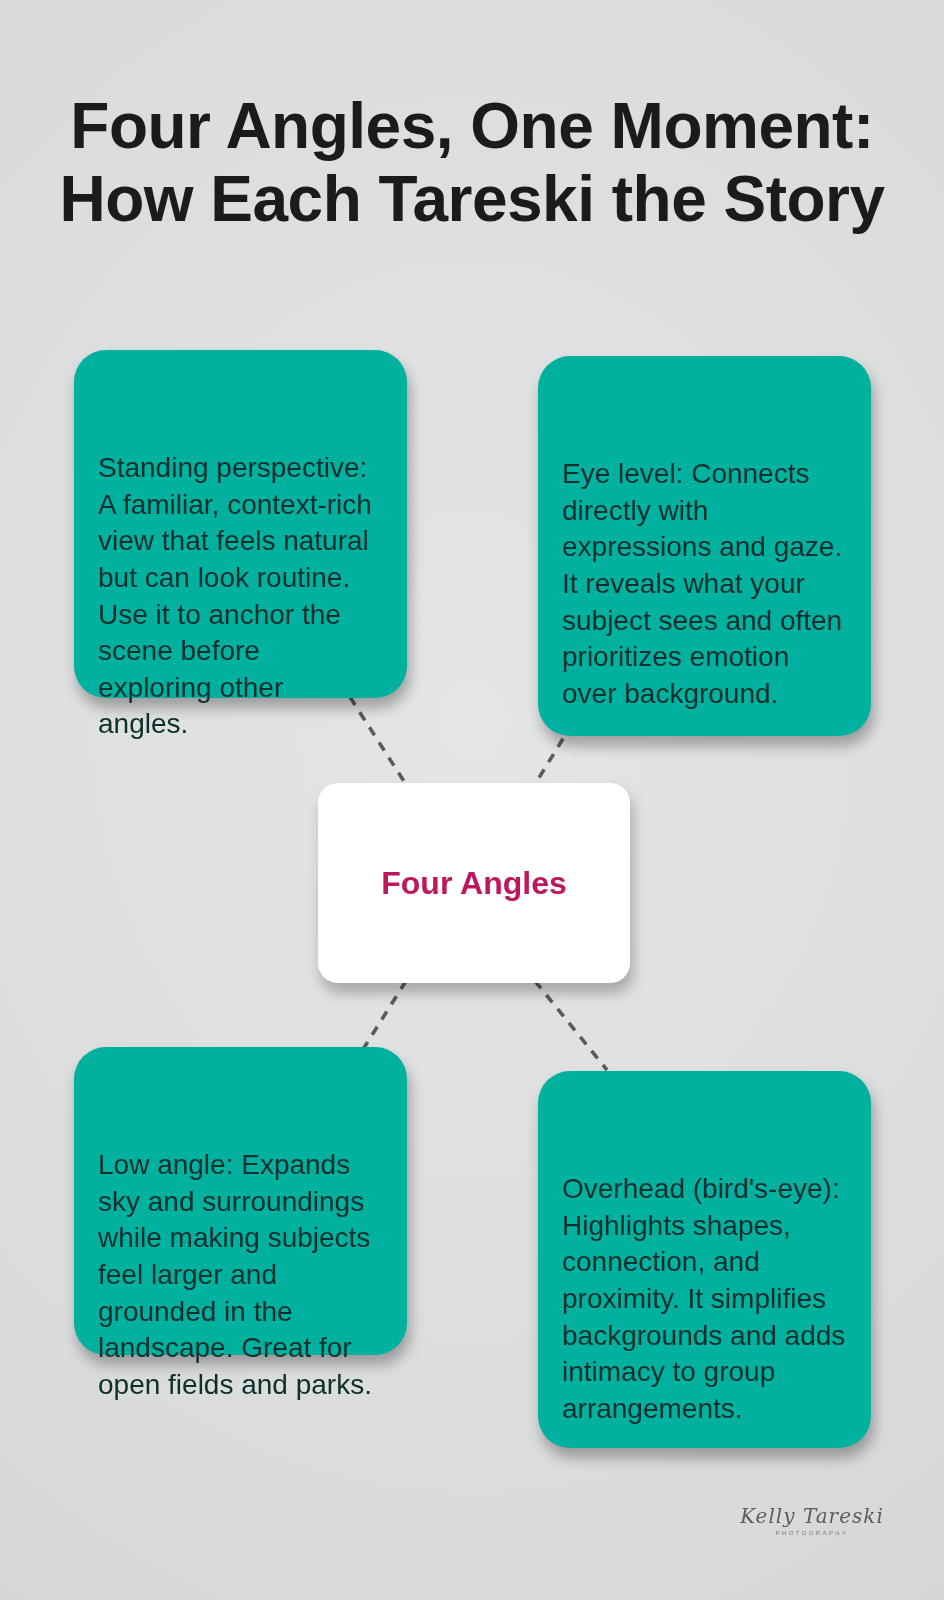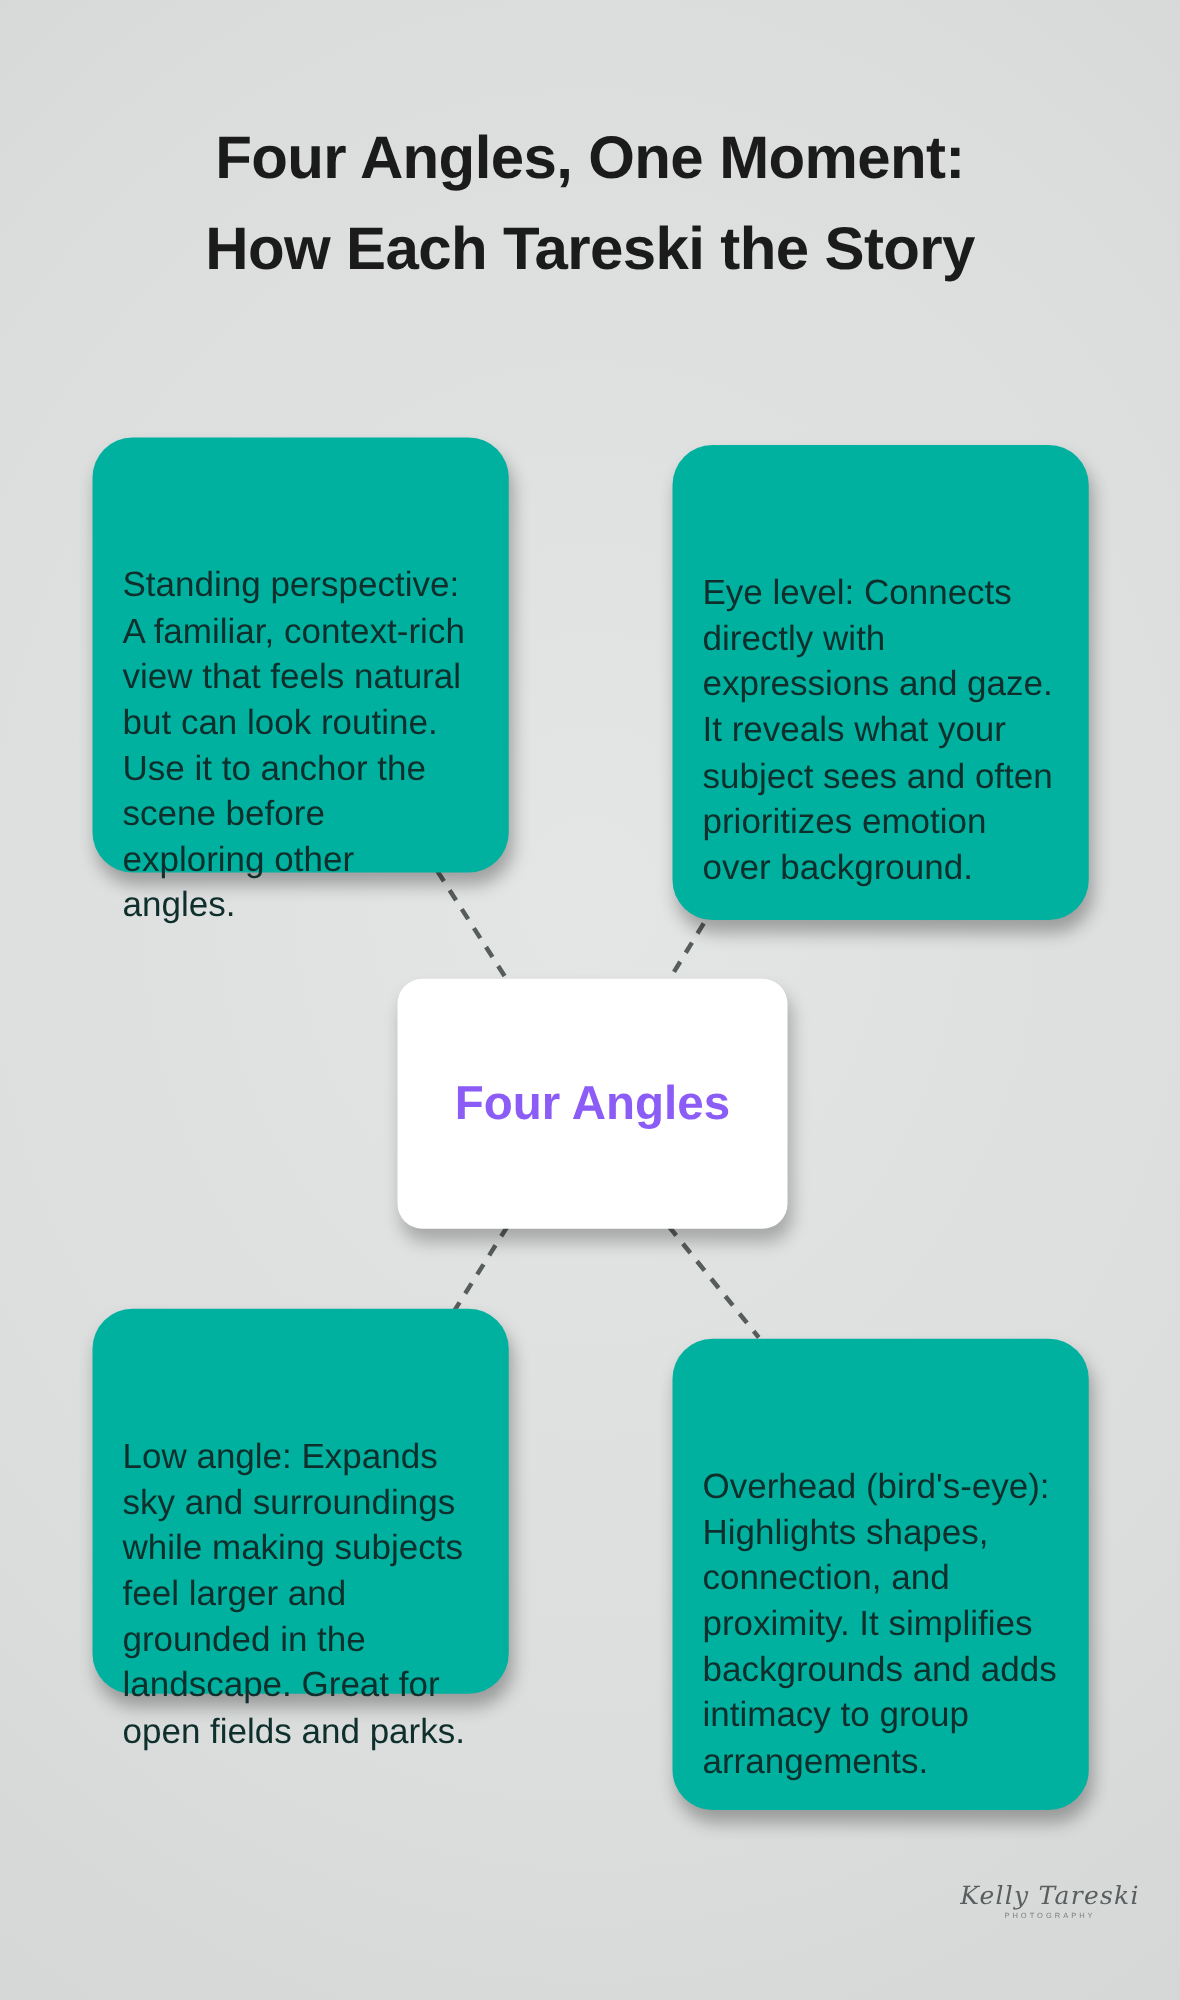--- a/index.html
+++ b/index.html
@@ -12,21 +12,21 @@
     font-family: "Liberation Sans", sans-serif;
   }
 
   .title {
     position: absolute;
     top: 90px;
     left: 0;
     width: 944px;
     margin: 0;
     text-align: center;
-    font-size: 48px;
+    font-size: 64px;
     line-height: 73px;
     font-weight: bold;
     color: #1b1b1b;
     letter-spacing: -0.5px;
   }
   .title span { display: block; }
 
   svg.connectors { position: absolute; left: 0; top: 0; }
   svg.connectors line {
     stroke: #575d5b;
@@ -59,29 +59,29 @@
     width: 312px;
     height: 200px;
     background: #ffffff;
     border-radius: 20px;
     box-shadow: 3px 10px 14px rgba(0, 0, 0, 0.26);
     display: flex;
     align-items: center;
     justify-content: center;
   }
   .center-label {
-    font-size: 38px;
+    font-size: 32px;
     font-weight: bold;
-    color: #8b5cf6;
+    color: #be185d;
     letter-spacing: 0px;
   }
 
   .signature {
     position: absolute;
-    right: 24px;
+    right: 52px;
     bottom: 64px;
     width: 160px;
     text-align: center;
     color: #45494a;
   }
   .sig-name {
     font-family: "DejaVu Serif", serif;
     font-style: italic;
     font-size: 20px;
     letter-spacing: 1px;

